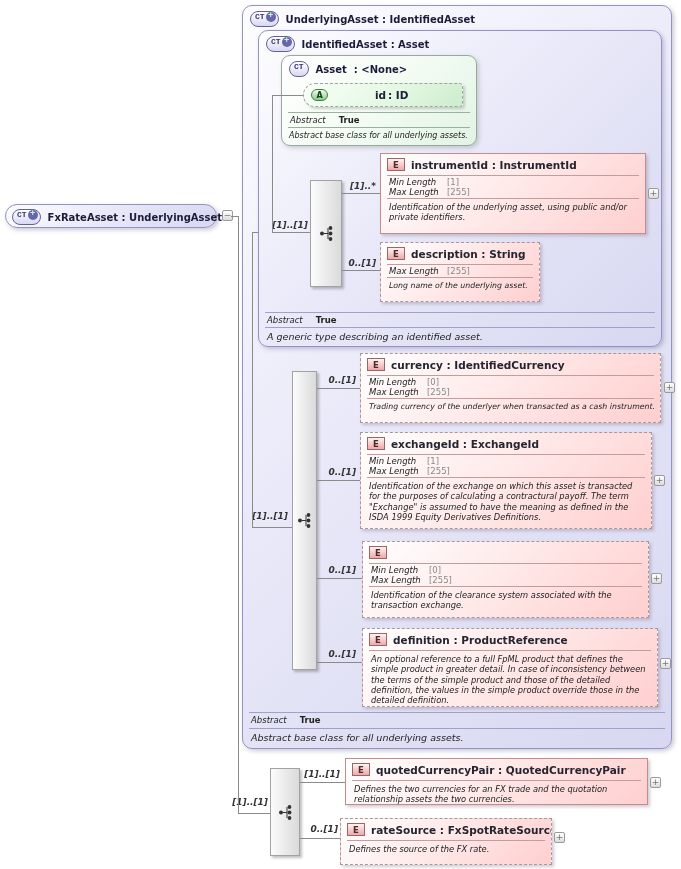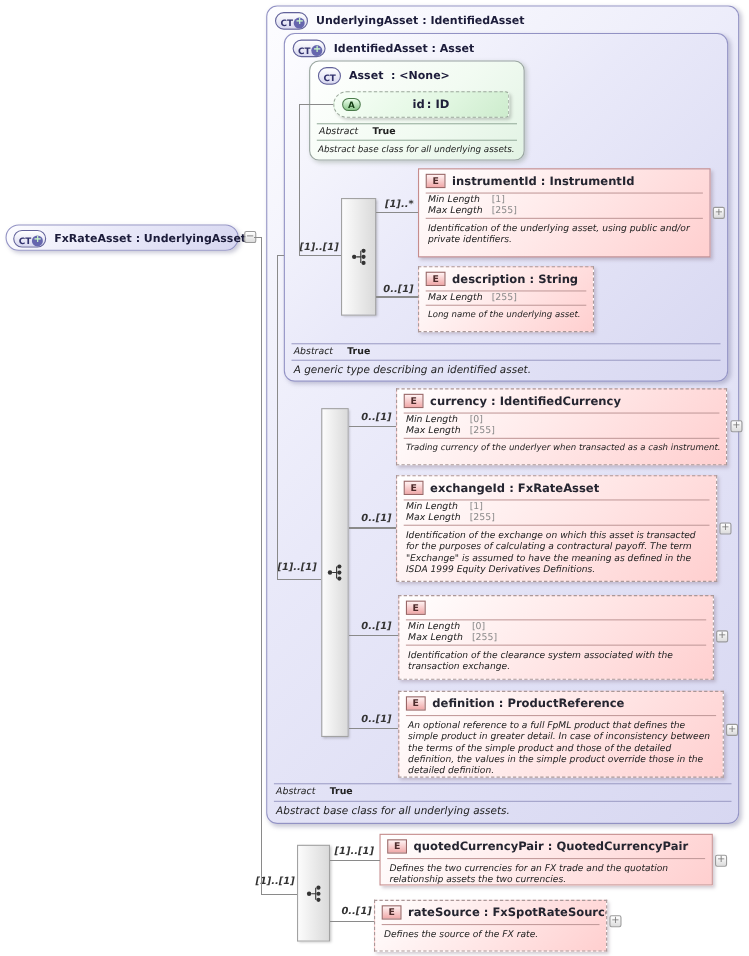--- a/index.html
+++ b/index.html
@@ -9,24 +9,24 @@
   
   .ct-box {
     position: absolute; border: 1px solid #9292c4; border-radius: 10px;
     background: linear-gradient(135deg, #fdfdff 0%, #e9e9f9 45%, #d7d7f1 100%);
     box-shadow: 2px 2px 4px rgba(100,100,140,.35);
   }
   .ct-header { display: flex; align-items: center; gap: 7px; padding: 5px 7px; font-weight: bold; font-size: 10px; color: #1c1c3a; white-space: nowrap; }
   .pill { border-radius: 13px; }
 
   .badge-ct {
-    display: inline-flex; align-items: flex-end; flex: none; height: 16px;
+    display: inline-flex; align-items: flex-start; flex: none; height: 16px;
     border: 1.4px solid #62629a; border-radius: 8px; padding: 0 2px 0 4px;
     background: linear-gradient(#ffffff, #d8d8f0);
-    font-size: 8px; font-weight: bold; color: #33336e;
+    font-size: 8px; font-weight: bold; color: #33336e; font-family: Liberation Mono, monospace;
   }
   .badge-ct.noplus { padding: 0 4px; }
   .badge-ct .plus {
     width: 10px; height: 10px; border-radius: 50%; background: #6666ae; margin-left: 1px;
     color: #c9f7c9; font-size: 9px; line-height: 9.5px; text-align: center; font-weight: bold;
   }
 
   .hline { position: absolute; height: 1px; background: #a0a0c8; }
   .abs-row { position: absolute; font-size: 8.5px; color: #222; white-space: nowrap; }
   .abs-row .albl { font-style: italic; display: inline-block; width: 46px; }
@@ -249,21 +249,21 @@
         <span class="pvalue">[255]</span>
       </div>
     <div class="el-sep"></div>
     <div class="el-desc one-line">Trading currency of the underlyer when transacted as a cash instrument.</div>
   </div>
   <div class="expander" style="left:664px; top:382px;">+</div>
 
   <div class="el-box dashed" style="left:360px; top:432px; width:292px; height:97px;">
     <div class="el-header">
         <span class="badge-e">E</span>
-      <span class="el-title">exchangeId : FxRateAsset</span>
+      <span class="el-title">exchangeId : ExchangeId</span>
       </div>
     <div class="el-sep"></div>
     <div class="prop">
         <span class="plabel">Min Length</span>
         <span class="pvalue">[1]</span>
       </div>
     <div class="prop">
         <span class="plabel">Max Length</span>
         <span class="pvalue">[255]</span>
       </div>

